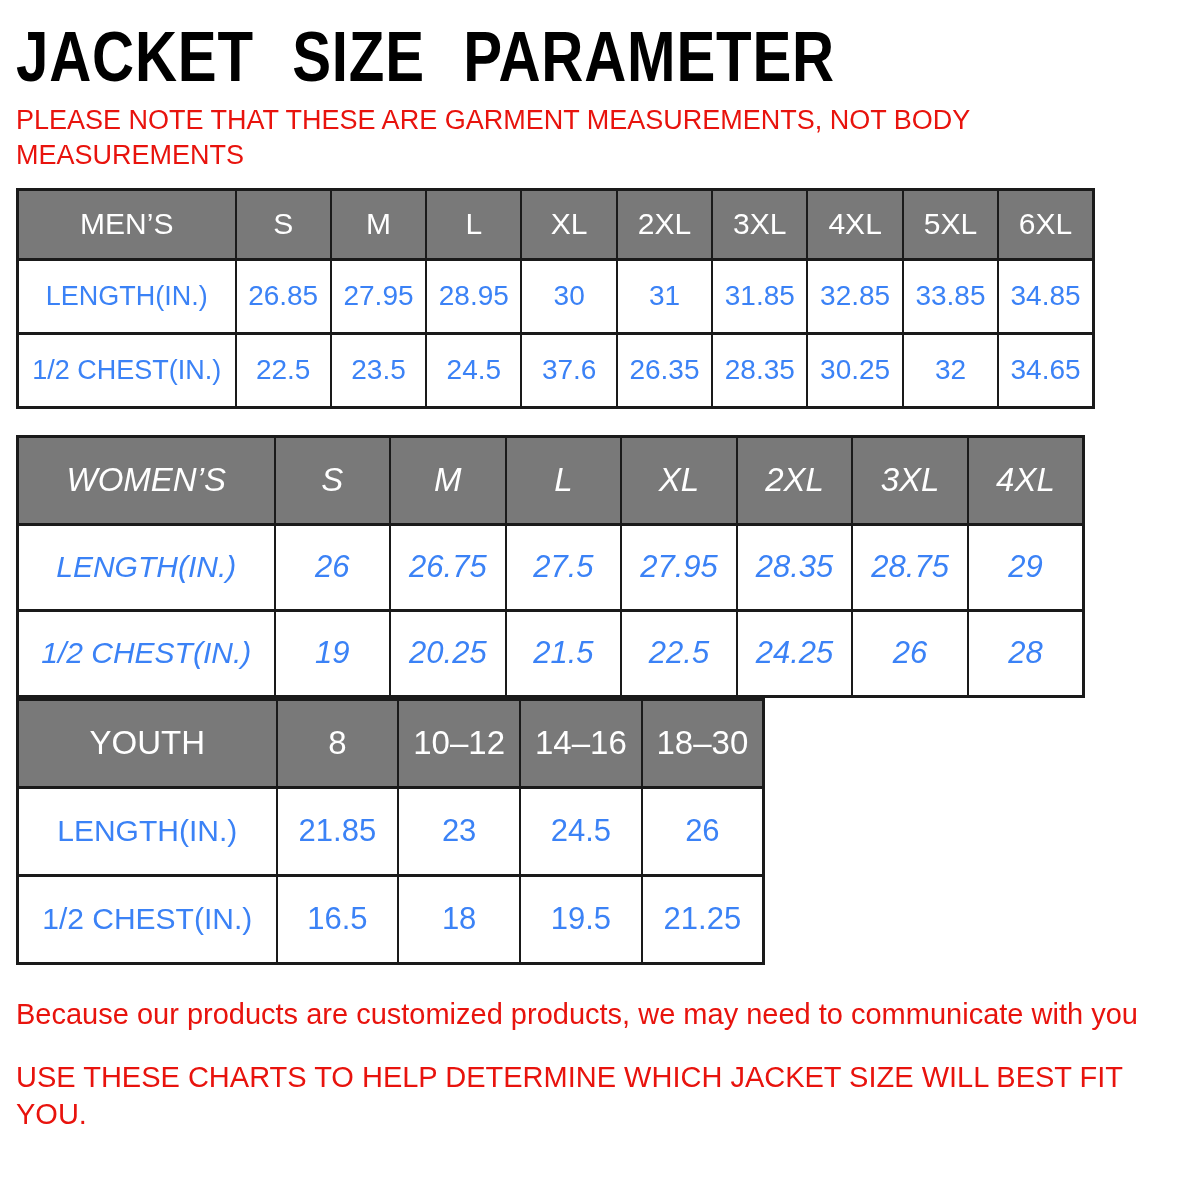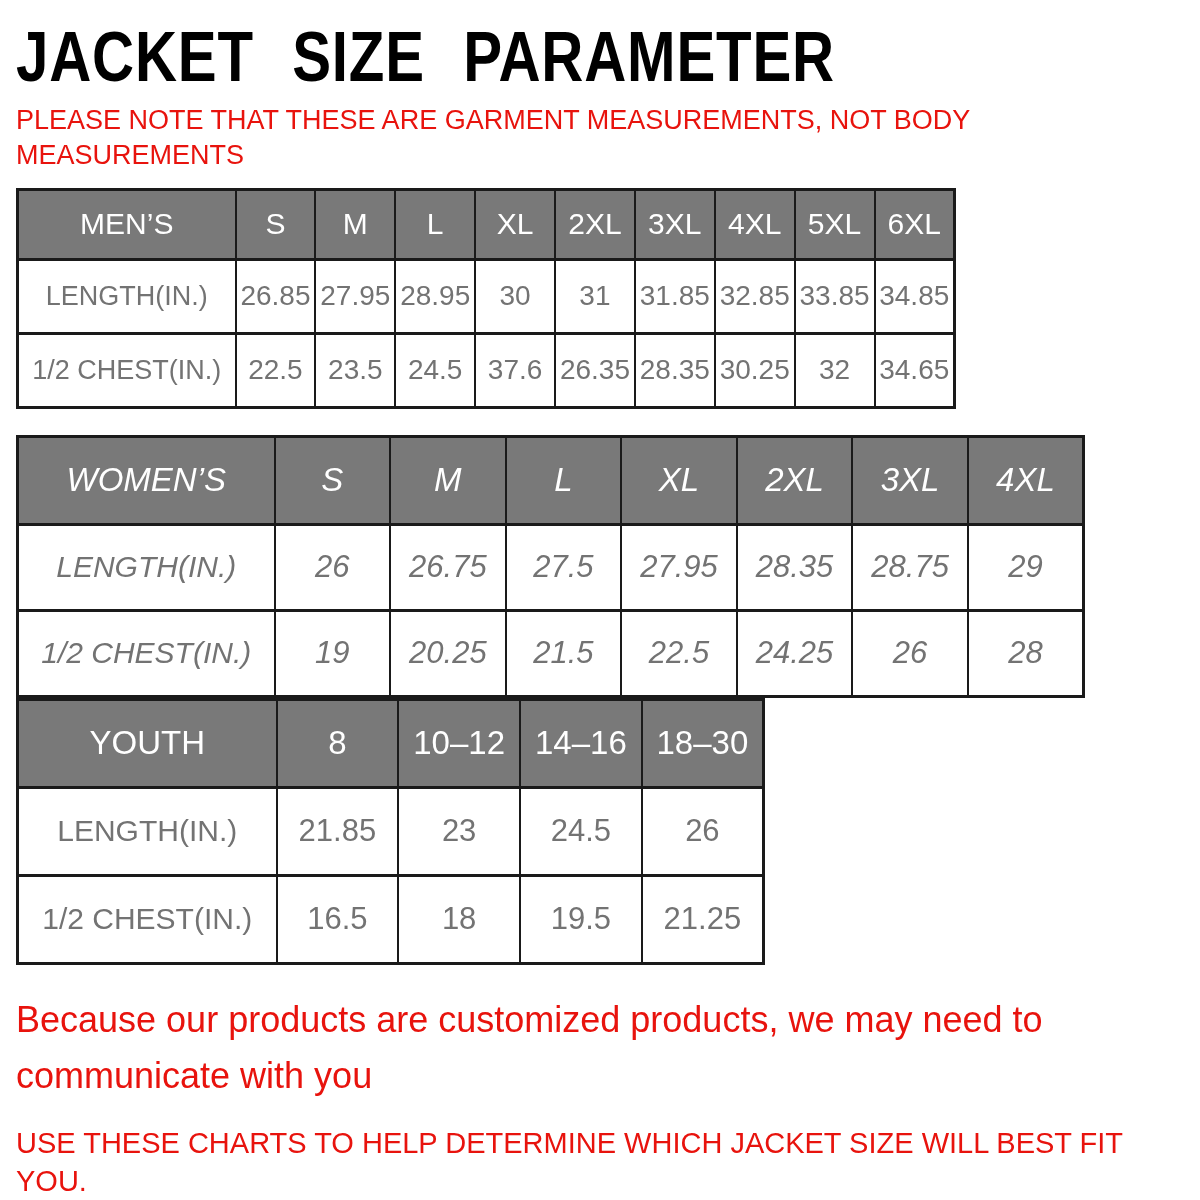--- a/index.html
+++ b/index.html
@@ -51,24 +51,24 @@
     vertical-align: middle;
     padding: 0 2px;
     overflow: hidden;
   }
   th {
     background: var(--header-gray);
     color: #ffffff;
     font-weight: normal;
     border-bottom-width: 3px;
   }
-  td { border-top-width: 3px; background: #ffffff; color: #737373; }
+  td { border-top-width: 3px; background: #ffffff; color: #3b82f6; }
 
   
-  .mens { width: 940px; margin-top: 15px; }
+  .mens { width: 1079px; margin-top: 15px; }
   .mens thead tr { height: 70px; }
   .mens tbody tr { height: 74px; }
   .mens th { font-size: 30px; }
   .mens th:first-child, .mens td:first-child { width: 218px; }
   .mens td { font-size: 28px; }
   .mens td:first-child { font-size: 27px; }
 
   
   .womens { width: 1069px; margin-top: 26px; font-style: italic; }
   .womens thead tr { height: 88px; }
@@ -83,21 +83,21 @@
   .youth thead tr { height: 88px; }
   .youth tbody tr { height: 88px; }
   .youth th { font-size: 33px; }
   .youth th:first-child, .youth td:first-child { width: 259px; }
   .youth td { font-size: 31px; }
   .youth td:first-child { font-size: 30px; }
 
   .footer-para {
     margin-top: 27px;
     color: var(--accent-red);
-    font-size: 36px;
+    font-size: 29px;
     line-height: 1.55;
   }
   .footer-use {
     margin-top: 22px;
     color: var(--accent-red);
     font-size: 29px;
     line-height: 1.3;
   }
 </style>
 </head>

